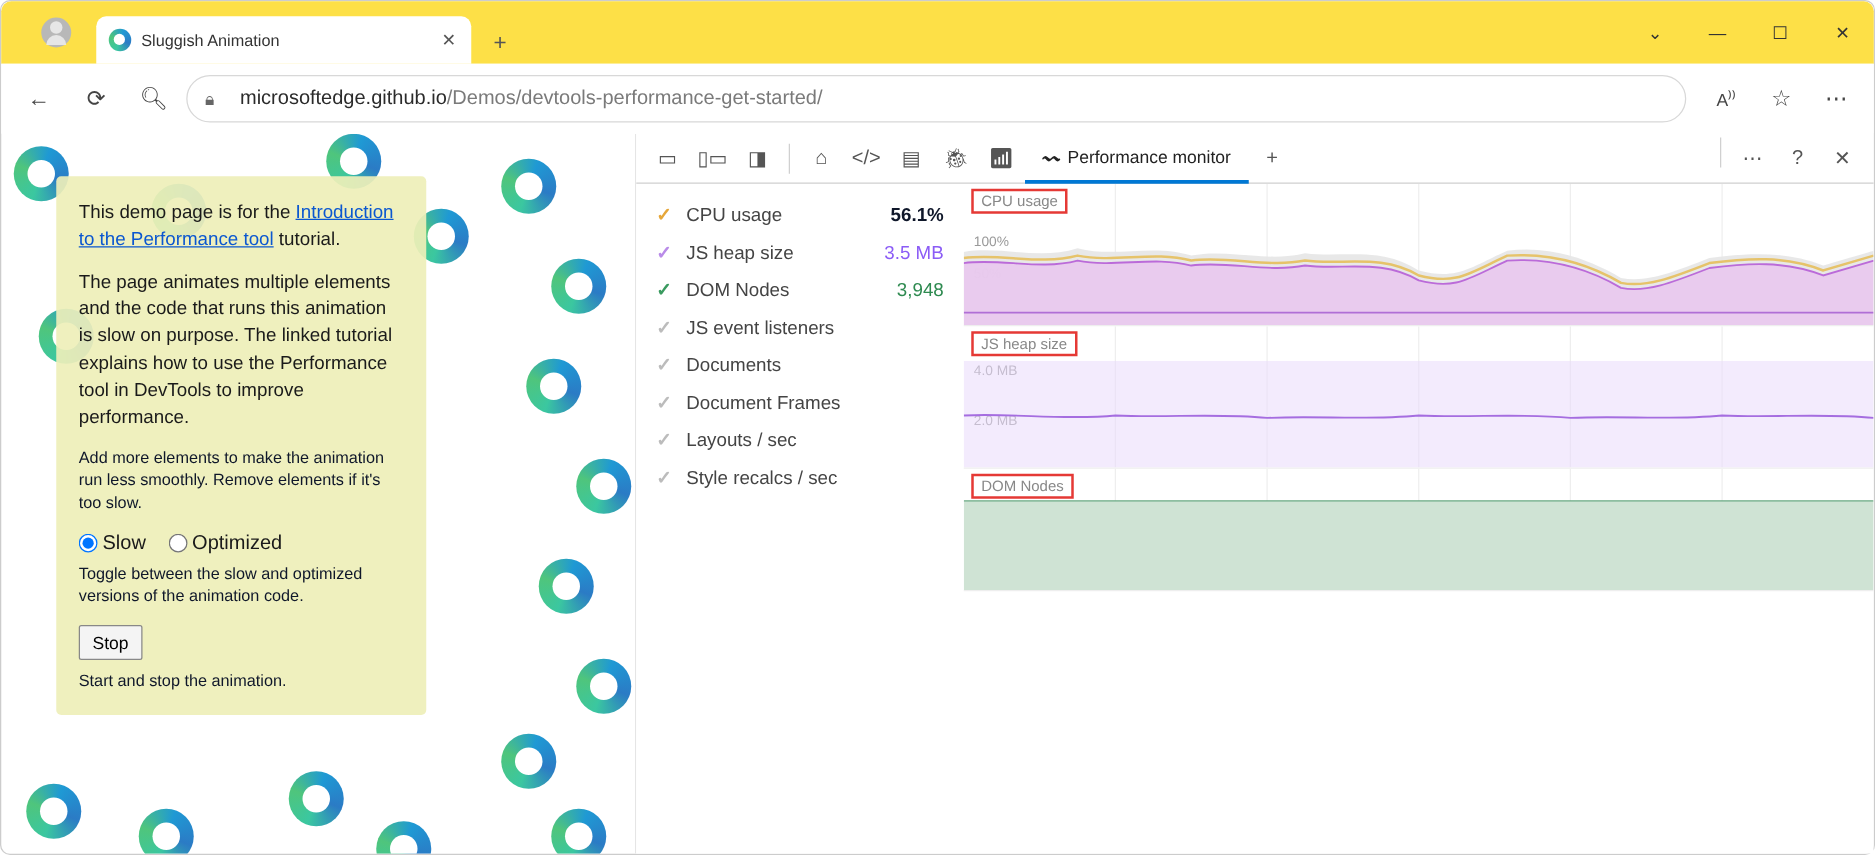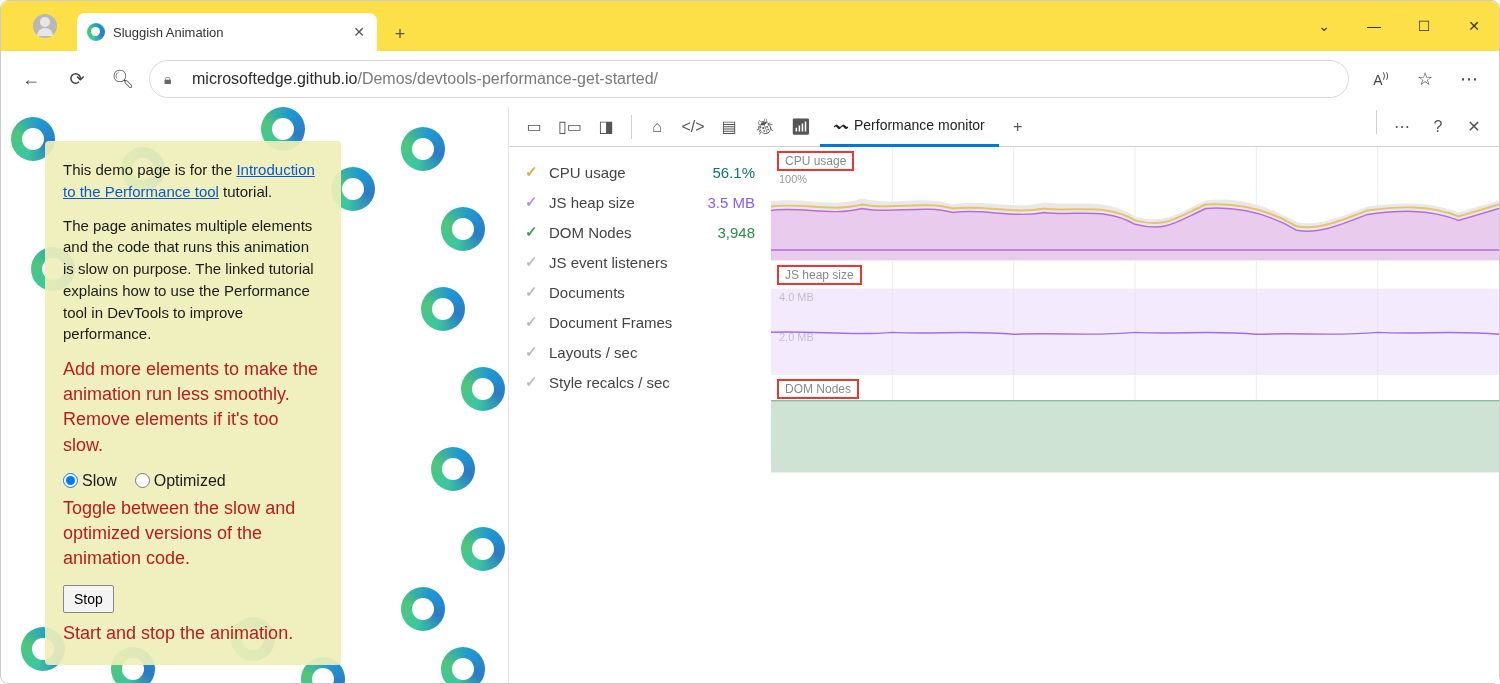--- a/index.html
+++ b/index.html
@@ -32,42 +32,42 @@
 .content { flex:1; display:flex; overflow:hidden; }
 .page { width: 508px; position:relative; overflow:hidden; border-right:1px solid #e5e5e5; border-radius:0 0 0 8px; }
 .logos { position:absolute; inset:0; }
 .logo { position:absolute; width:44px; height:44px; border-radius:50%; background: conic-gradient(from 200deg,#3bc7a0,#4fc57c,#1f99d4,#2b7bc5,#3bc7a0); }
 .logo::after { content:""; position:absolute; width:22px; height:22px; border-radius:50%; background:#fff; top:11px; left:11px; }
 .panel { position:absolute; left:44px; top:34px; width:296px; background:rgba(238,239,184,0.92); border-radius:4px; padding:18px; font-size:15px; color:#1a1a1a; }
 .panel p { margin-bottom:12px; line-height:1.45; }
 .panel a { color:#0b57d0; text-decoration:underline; }
 .panel .btns { display:flex; gap:8px; margin-bottom:8px; }
 .panel button { background:#f4f4f4; border:1px solid #888; padding:5px 10px; font-size:14px; cursor:pointer; border-radius:2px; }
-.panel .help { font-size:18px; color:#b91c1c; margin-bottom:14px; line-height:1.4; }
+.panel .help { font-size:13px; color:#0f172a; margin-bottom:14px; line-height:1.4; }
 .panel .radios { display:flex; gap:18px; align-items:center; margin-bottom:6px; }
 .panel .radios label { display:flex; align-items:center; gap:4px; font-size:16px; }
 .panel input[type=radio] { width:15px; height:15px; }
 
 
 .devtools { flex:1; display:flex; flex-direction:column; background:#fff; }
 .dt-tabs { height:40px; border-bottom:1px solid #d0d0d0; display:flex; align-items:center; padding:0 8px; gap:2px; }
 .dt-icon { width:34px; height:34px; display:flex; align-items:center; justify-content:center; color:#555; font-size:16px; cursor:pointer; border-radius:4px; }
 .dt-sep { width:1px; height:24px; background:#d0d0d0; margin:0 6px; }
 .dt-tab-active { height:40px; display:flex; align-items:center; gap:6px; padding:0 14px; border-bottom:3px solid #0078d4; color:#222; font-size:14px; }
 .dt-right { margin-left:auto; display:flex; gap:2px; }
 .dt-body { flex:1; display:flex; overflow:hidden; }
 
 
 .metrics { width:262px; padding:10px 0; }
 .metric { display:flex; align-items:center; padding:6px 16px; font-size:15px; color:#444; }
 .metric .chk { width:18px; margin-right:6px; font-weight:bold; }
 .metric .name { flex:1; }
 .metric .val { font-weight:400; }
 .m-cpu .chk { color:#e6a73a; }
-.m-cpu .val { color:#0f766e; }
+.m-cpu .val { color:#0f172a;font-weight:bold; }
 .m-js .chk { color:#b98be8; }
 .m-js .val { color:#8b5cf6; }
 .m-dom .chk { color:#3a9a5f; }
 .m-dom .val { color:#2e8a50;margin-left:26px; }
 .m-off .chk { color:#bcbcbc; }
 
 
 .charts { flex:1; position:relative; font-size:12px; color:#777; }
 .timestamps { height:22px; display:flex; border-bottom:1px solid #eee; }
 .timestamps span { flex:1; padding-left:4px; font-size:11.5px; color:#666; }
@@ -226,21 +226,21 @@
           <div class="metric m-off">
               <span class="chk">✓</span>
               <span class="name">Style recalcs / sec</span>
             </div>
         </div>
 
         <div class="charts">
 
           <div class="chart c-cpu">
             <div class="badge">CPU usage</div>
-            <div class="ylabel" style="top:26px">100%</div>
+            <div class="ylabel" style="top:41px">100%</div>
             <div class="ylabel" style="top:66px">50%</div>
             <svg viewBox="0 0 720 114" preserveAspectRatio="none">
               <g class="grid">
                   <line x1="120" y1="0" x2="120" y2="114"></line>
                   <line x1="240" y1="0" x2="240" y2="114"></line>
                   <line x1="360" y1="0" x2="360" y2="114"></line>
                   <line x1="480" y1="0" x2="480" y2="114"></line>
                   <line x1="600" y1="0" x2="600" y2="114"></line>
                 </g>
 

